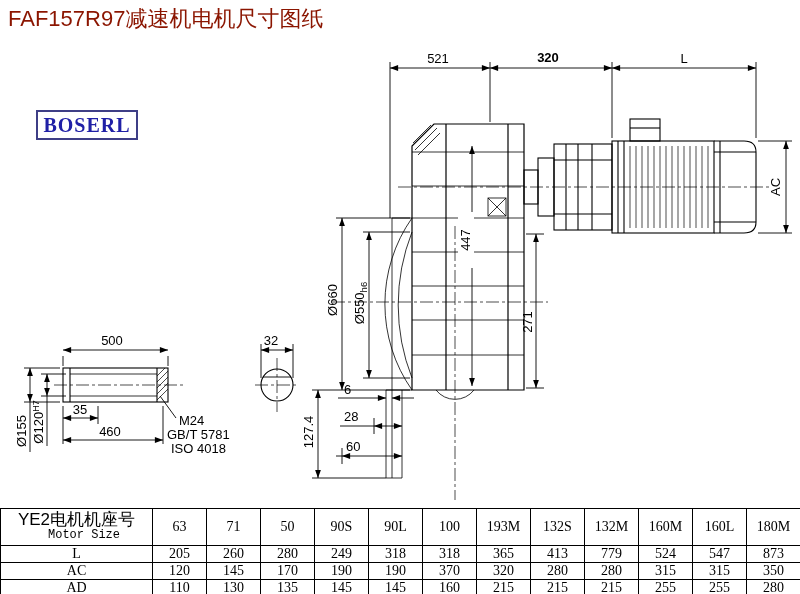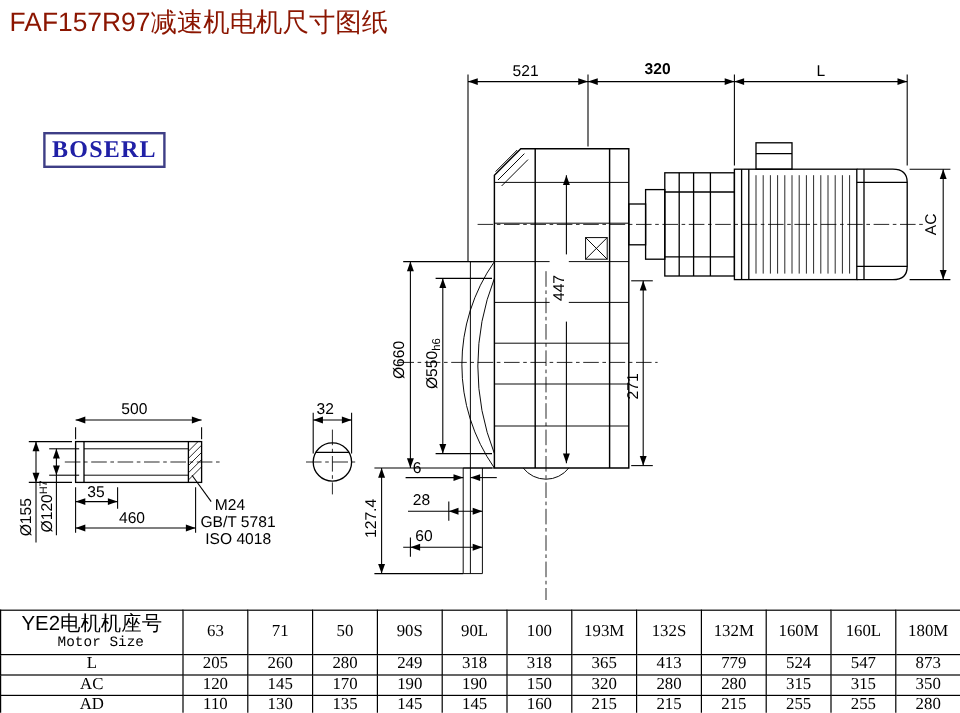--- a/index.html
+++ b/index.html
@@ -295,21 +295,21 @@
       <td>547</td>
       <td>873</td>
     </tr>
     <tr>
       <td>AC</td>
       <td>120</td>
       <td>145</td>
       <td>170</td>
       <td>190</td>
       <td>190</td>
-      <td>150</td>
+      <td>370</td>
       <td>320</td>
       <td>280</td>
       <td>280</td>
       <td>315</td>
       <td>315</td>
       <td>350</td>
     </tr>
     <tr>
       <td>AD</td>
       <td>110</td>

